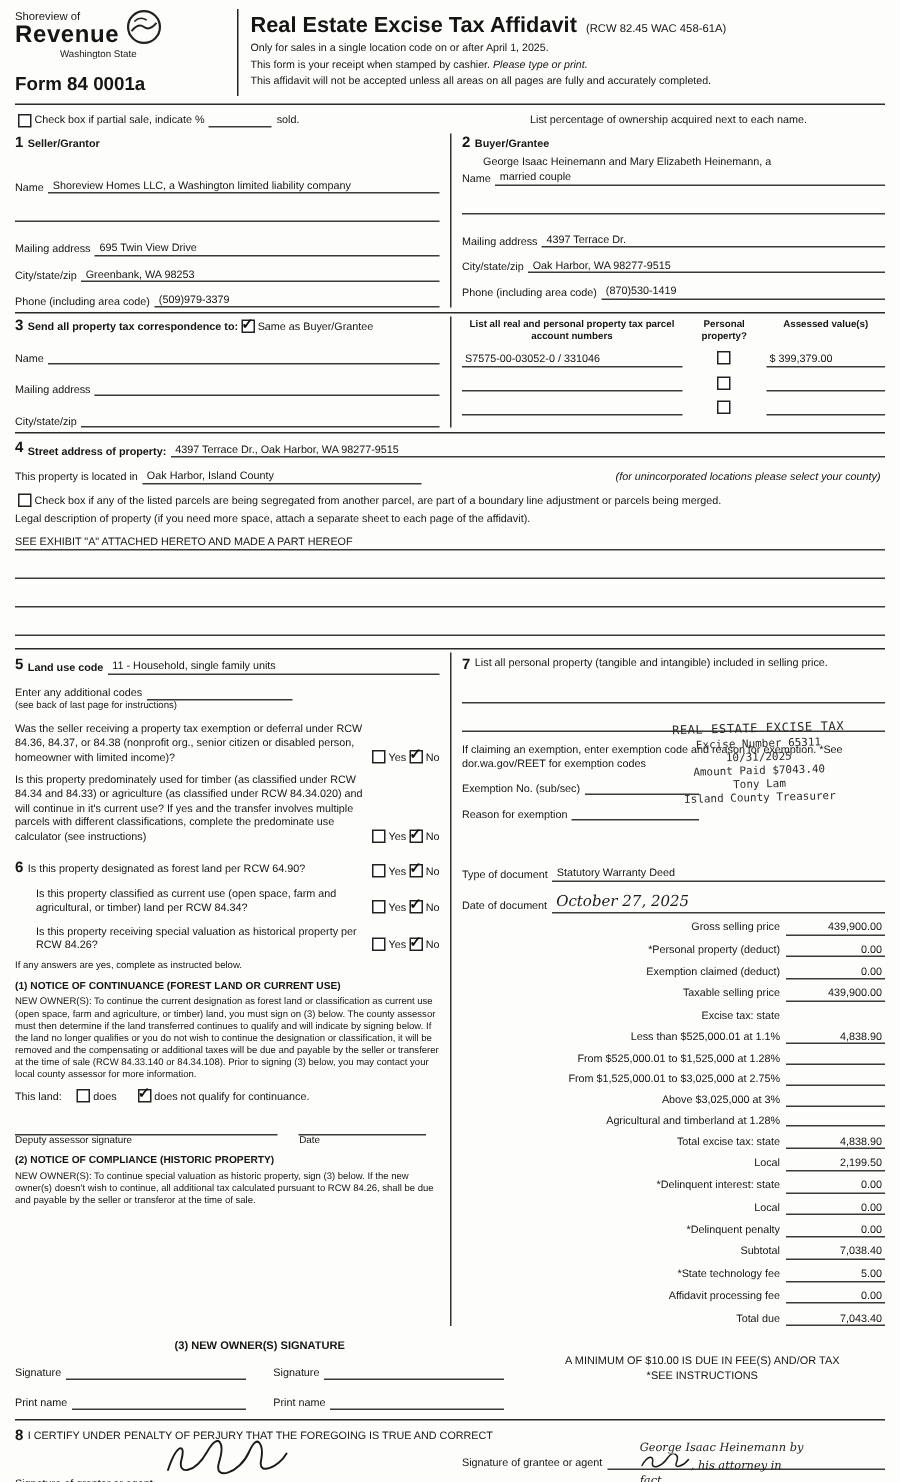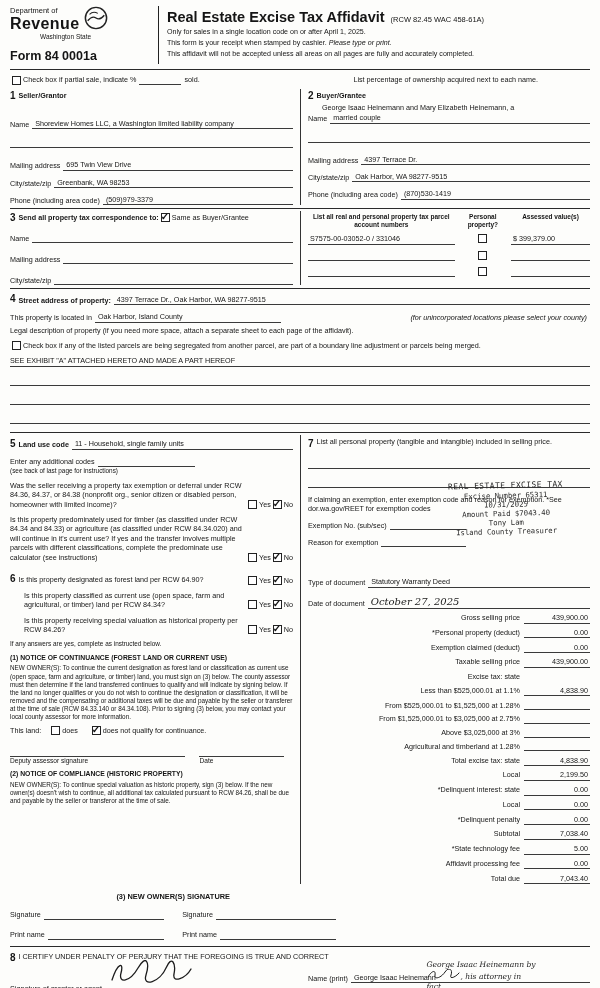--- a/index.html
+++ b/index.html
@@ -78,21 +78,21 @@
 </style>
 </head>
 <body>
 
 <div class="page">
 
   <div class="header">
     <div class="logo-block">
       <div class="logo-row">
         <div>
-          <div class="dept">Department of</div>
+          <div class="dept">Shoreview of</div>
           <div class="agency">Revenue</div>
         </div>
         <svg width="24" height="24" viewBox="0 0 26 26">
           <circle cx="13" cy="13" r="11.5" fill="none" stroke="#222" stroke-width="1.6"></circle>
           <path d="M4 16 Q9 10 13 13 T22 10" stroke="#222" fill="none" stroke-width="1.4"></path>
           <path d="M6 9 Q10 5 15 8" stroke="#222" fill="none" stroke-width="1.1"></path>
         </svg>
       </div>
       <div class="state">Washington State</div>
       <div class="form-num">Form 84 0001a</div>
@@ -223,25 +223,25 @@
     <div class="frow" style="margin-top:3px">
       <span class="secnum">4</span>
       <span class="lbl sechead">Street address of property:</span>
       <span class="fill">4397 Terrace Dr., Oak Harbor, WA 98277-9515</span>
     </div>
     <div class="frow">
       <span class="lbl">This property is located in</span>
       <span class="fill" style="max-width:180px">Oak Harbor, Island County</span>
       <span class="fill" style="border-bottom:none;text-align:right"><b><i>(for unincorporated locations please select your county)</i></b></span>
     </div>
-    <div style="margin-top:3px">Legal description of property (if you need more space, attach a separate sheet to each page of the affidavit).</div>
     <div style="display:flex;align-items:flex-start;margin-top:6px">
       <span class="cb"></span>
       <span>Check box if any of the listed parcels are being segregated from another parcel, are part of a boundary line adjustment or parcels being merged.</span>
     </div>
+    <div style="margin-top:3px">Legal description of property (if you need more space, attach a separate sheet to each page of the affidavit).</div>
     <div class="blankline" style="margin-top:6px;font-weight:normal">SEE EXHIBIT "A" ATTACHED HERETO AND MADE A PART HEREOF</div>
     <div class="blankline"></div>
     <div class="blankline"></div>
     <div class="blankline"></div>
   </div>
 
   <div class="rule" style="margin-top:8px"></div>
 
   <div class="two-col" style="margin-top:2px">
 
@@ -462,20 +462,24 @@
         <div class="half">
             <span class="lbl" style="padding-right:3px">Print name</span>
             <span class="fill"></span>
           </div>
         <div class="half">
             <span class="lbl" style="padding-right:3px">Print name</span>
             <span class="fill"></span>
           </div>
       </div>
     </div>
+    <div style="width:42%;display:flex;flex-direction:column;justify-content:center;text-align:center">
+      <div class="bold" style="font-size:7.3px">A MINIMUM OF $10.00 IS DUE IN FEE(S) AND/OR TAX</div>
+      <div class="bold" style="font-size:7.3px">*SEE INSTRUCTIONS</div>
+    </div>
   </div>
 
   <div class="rule" style="margin-top:6px"></div>
 
   <div>
     <div class="cert-head">
       <span class="secnum">8</span>
       <span class="bold">I CERTIFY UNDER PENALTY OF PERJURY THAT THE FOREGOING IS TRUE AND CORRECT</span>
     </div>
     <div class="cert-cols">
@@ -489,20 +493,24 @@
 
       </div>
       <div class="cert-col">
         <div class="grantee-hand">
           <div><span>George Isaac Heinemann by</span></div>
           <div><svg width="34" height="10" viewBox="0 0 34 10">
                 <path d="M2 8 C6 1 10 1 9 6 S15 9 19 3 S27 1 25 6 S30 8 33 4" fill="none" stroke="#1c1c1c" stroke-width="1" stroke-linecap="round"></path>
               </svg><span>, his attorney in</span></div>
           <div><span>fact</span></div>
         </div>
+        <div class="frow" style="margin-top:4px">
+          <span class="lbl">Signature of grantee or agent</span>
+          <span class="fill"></span>
+        </div>
         <div class="frow">
           <span class="lbl">Name (print)</span>
           <span class="fill">George Isaac Heinemann</span>
         </div>
 
       </div>
     </div>
   </div>
 
 </div>

